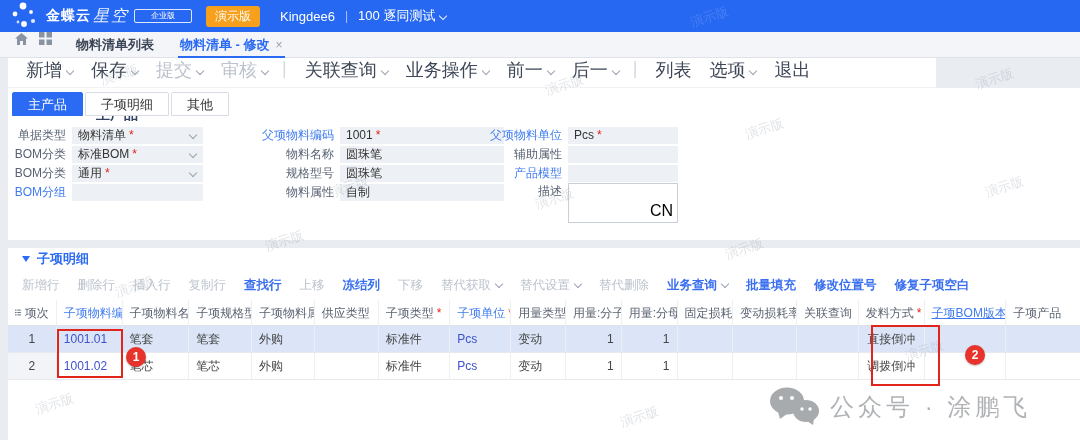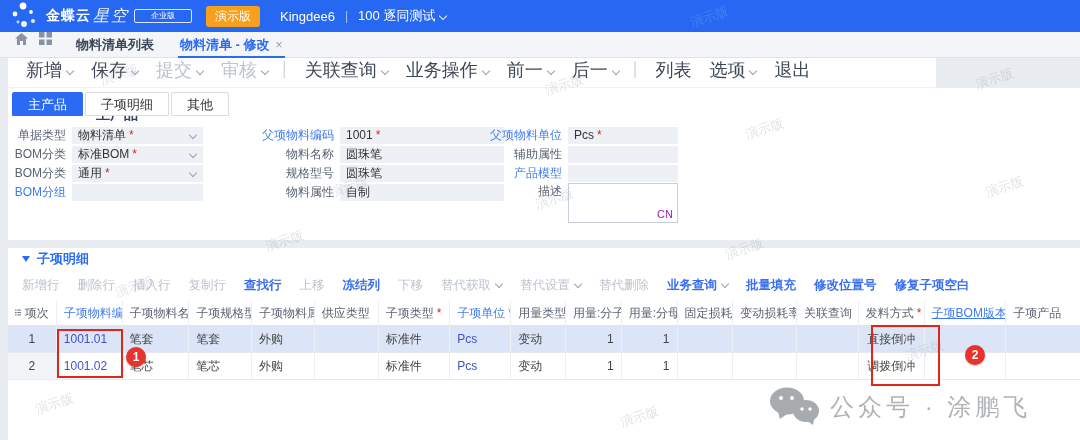--- a/index.html
+++ b/index.html
@@ -62,21 +62,21 @@
   .fbox { position:relative; background:#edf0f4; height:17px; line-height:17px; padding:0 6px;
     color:#333; overflow:hidden; }
   #fcolA .fbox { width:131px; }
   #fcolB .fbox { width:164px; }
   #fcolC .fbox { width:110px; }
   .fbox .cv { position:absolute; right:7px; top:5px; }
   .req::after { content:"*"; color:#e1251b; margin-left:3px; font-size:12px; }
   .checkbox-row { margin-left:70px; margin-top:3px; display:flex; align-items:center; }
   .cbox { width:13px; height:13px; background:#f1f3f6; border:1px solid #c9cfd9; border-radius:2px; margin-right:6px; }
   .ftextarea { position:relative; width:110px; height:40px; background:#fff; border:1px solid #c9cfd9; }
-  .ta-corner { position:absolute; right:4px; bottom:2px; color:#a21caf; font-size:11px; }
+  .ta-corner { position:absolute; right:4px; bottom:2px; color:#000000; font-size:16px; }
   .frow.ta { align-items:flex-start; }
   
   #detailpanel { position:absolute; left:8px; top:248px; width:1072px; height:192px; background:#fff; }
   .section-head { display:flex; align-items:center; height:22px; padding-left:14px; }
   .tri-down { width:0; height:0; border-left:4px solid transparent; border-right:4px solid transparent;
     border-top:6px solid #2b6bf3; margin-right:7px; }
   .section-title { color:#2b6bf3; font-size:13px; font-weight:bold; }
   .subtoolbar { display:flex; align-items:center; height:22px; padding-left:14px; margin-top:4px; font-size:12.5px; }
   .st-item { margin-right:18px; white-space:nowrap; }
   .st-item.off { color:#bcc3cd; }

